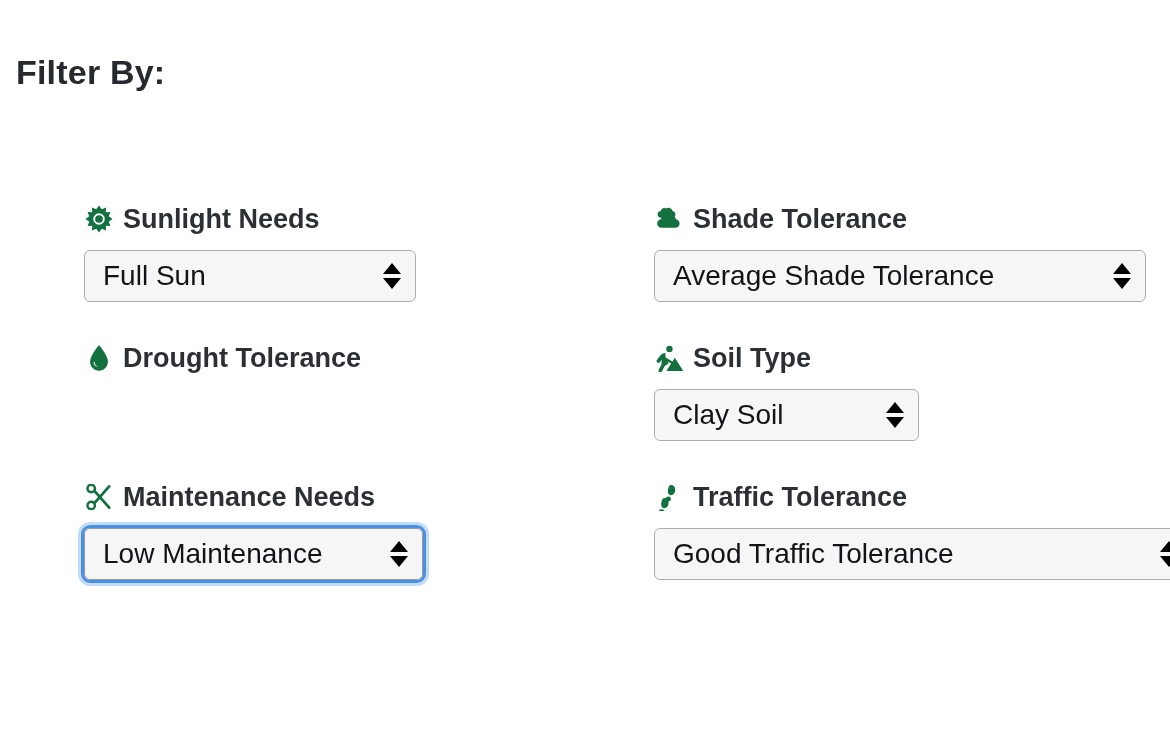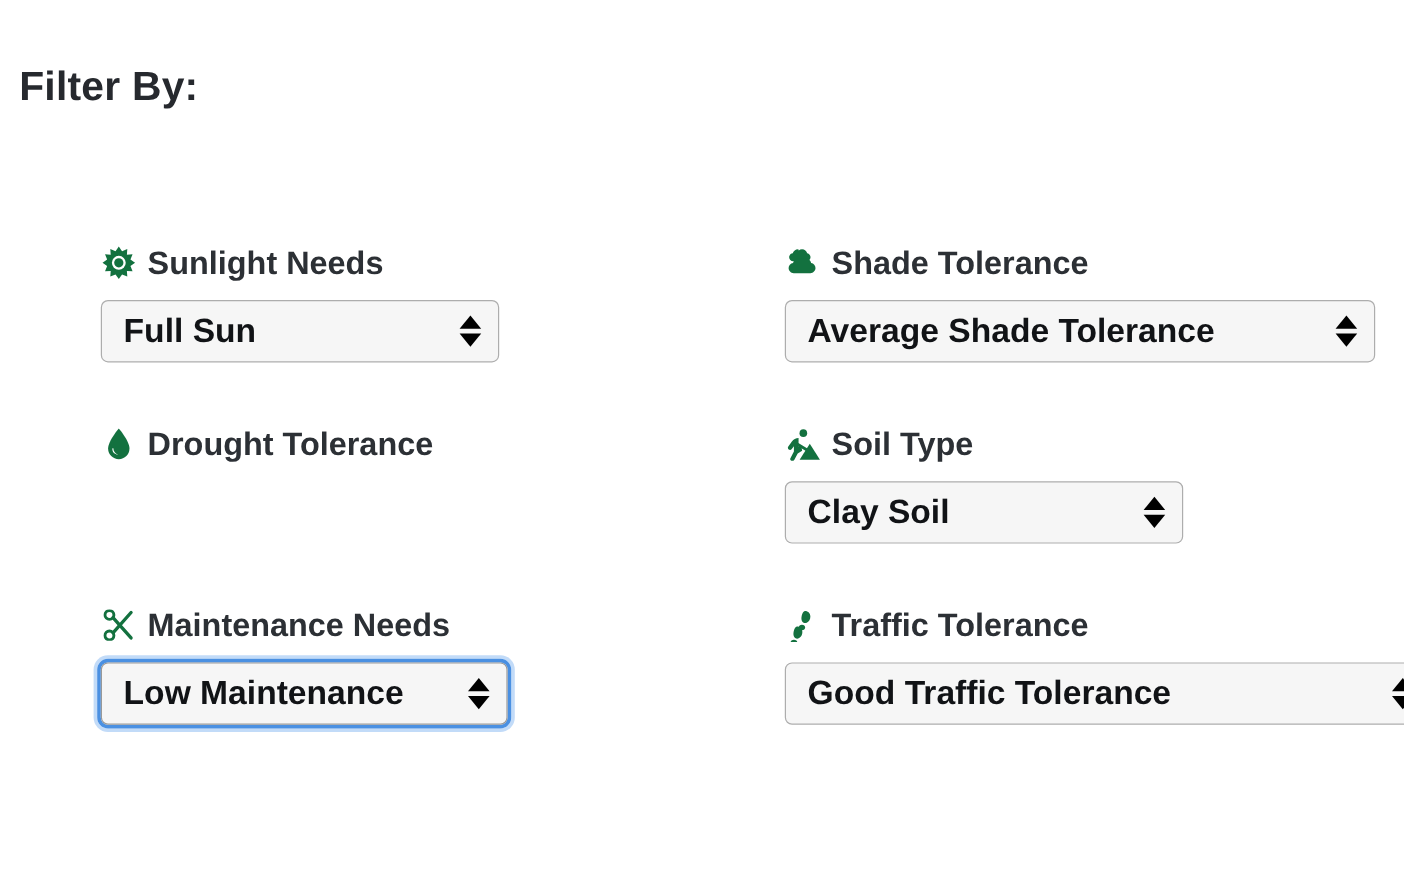--- a/index.html
+++ b/index.html
@@ -28,21 +28,21 @@
   }
 
   .filter-grid {
     position: absolute;
     left: 84px;
     top: 205px;
     width: 1080px;
     display: grid;
     grid-template-columns: 570px 510px;
     grid-auto-rows: auto;
-    row-gap: 54px;
+    row-gap: 42px;
   }
 
   .filter-group {
     display: flex;
     flex-direction: column;
     align-items: flex-start;
   }
 
   .filter-label {
     display: flex;
@@ -65,21 +65,20 @@
     flex: 0 0 auto;
   }
   .filter-icon svg { display: block; }
 
   .select-shell {
     position: relative;
     display: inline-block;
     border-radius: 8px;
     padding: 4px;
     margin: -4px;
-    font-weight: bold;
   }
   .select-shell.focused {
     background: transparent;
   }
   .select-shell.focused::before {
     content: "";
     position: absolute;
     left: 1px;
     top: 1px;
     right: 1px;
@@ -135,21 +134,21 @@
     border-left: 9px solid transparent;
     border-right: 9px solid transparent;
   }
   .stepper .arrow-up { border-bottom: 11px solid #000000; }
   .stepper .arrow-down { border-top: 11px solid #000000; }
 
   
   .w-sunlight   .select-box { width: 332px; }
   .w-shade      .select-box { width: 492px; }
   .w-drought    .select-box { width: 530px; }
-  .w-soil       .select-box { width: 332px; }
+  .w-soil       .select-box { width: 265px; }
   .w-maint      .select-box { width: 339px; }
   .w-traffic    .select-box { width: 539px; }
 </style>
 </head>
 <body>
 
 <div class="page-title">Filter By:</div>
 
 <div class="filter-grid">
 

